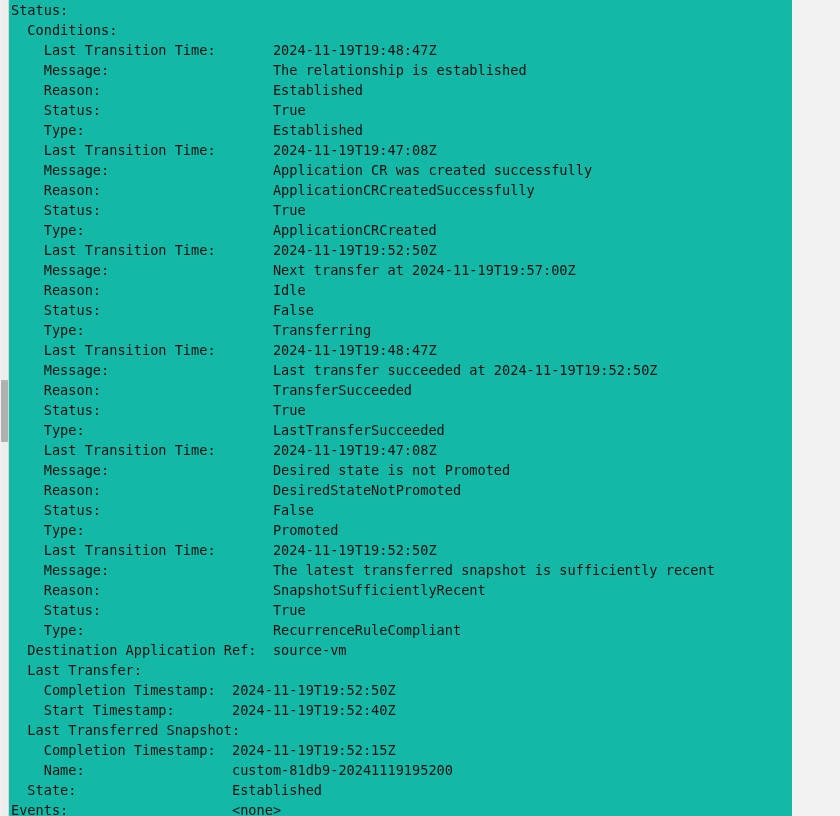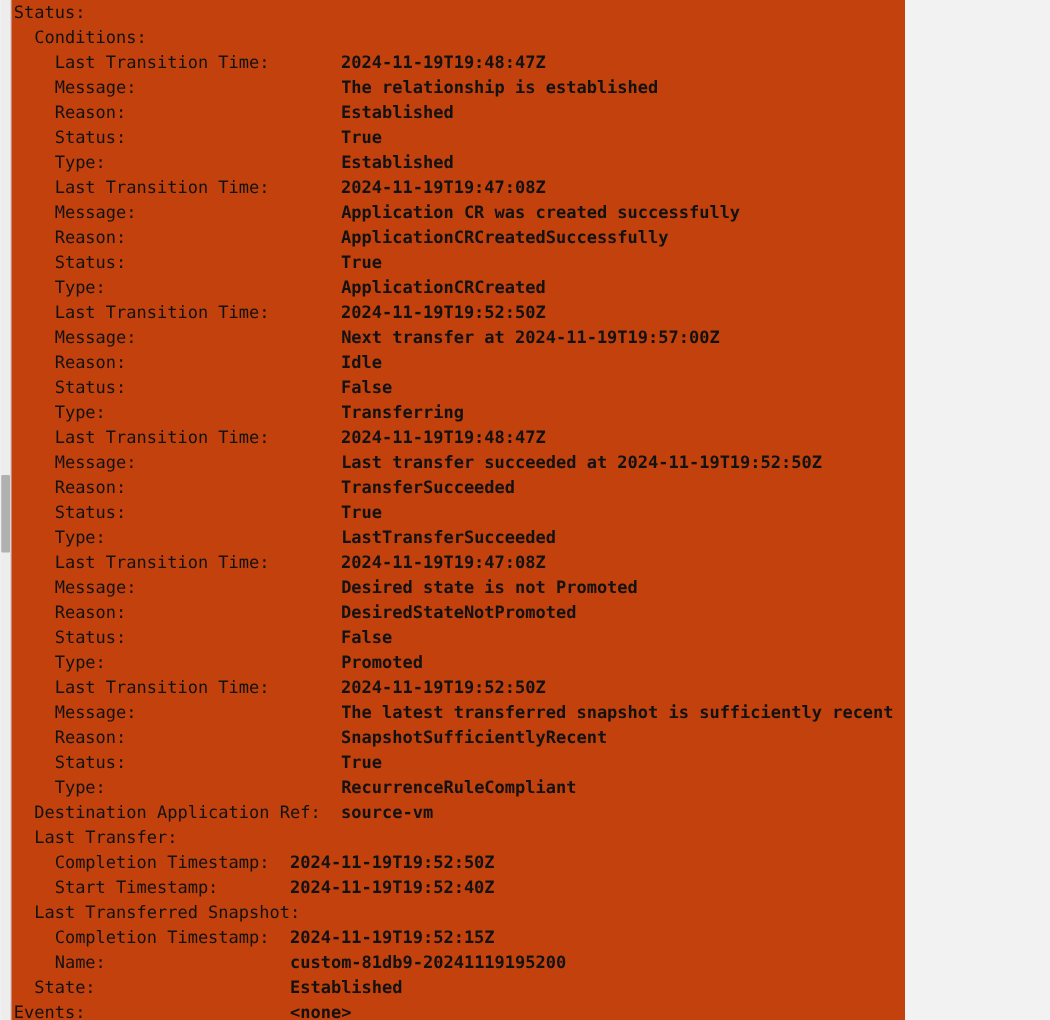--- a/index.html
+++ b/index.html
@@ -10,23 +10,23 @@
   }
   body {
     width: 840px;
     height: 816px;
     overflow: hidden;
     font-family: "DejaVu Sans Mono", "Liberation Mono", monospace;
   }
 
   #console {
     position: relative;
-    width: 724px;
+    width: 792px;
     height: 816px;
-    background: #c2410c;
+    background: #14b8a6;
     overflow: hidden;
   }
 
   
   #scrollbar {
     position: absolute;
     left: 0;
     top: 0;
     width: 9px;
     height: 816px;
@@ -69,21 +69,21 @@
   }
 
   .line {
     height: 20px;
     line-height: 20px;
     white-space: pre;
     position: relative;
   }
 
   .k { white-space: pre; }
-  .v { white-space: pre; font-weight: bold; }
+  .v { white-space: pre; }
 </style>
 </head>
 <body>
 
 <div id="console">
 
   <div id="scrollbar">
     <div id="scrollbar-track"></div>
     <div id="scrollbar-thumb" style="top: 380px; height: 62px;"></div>
   </div>

